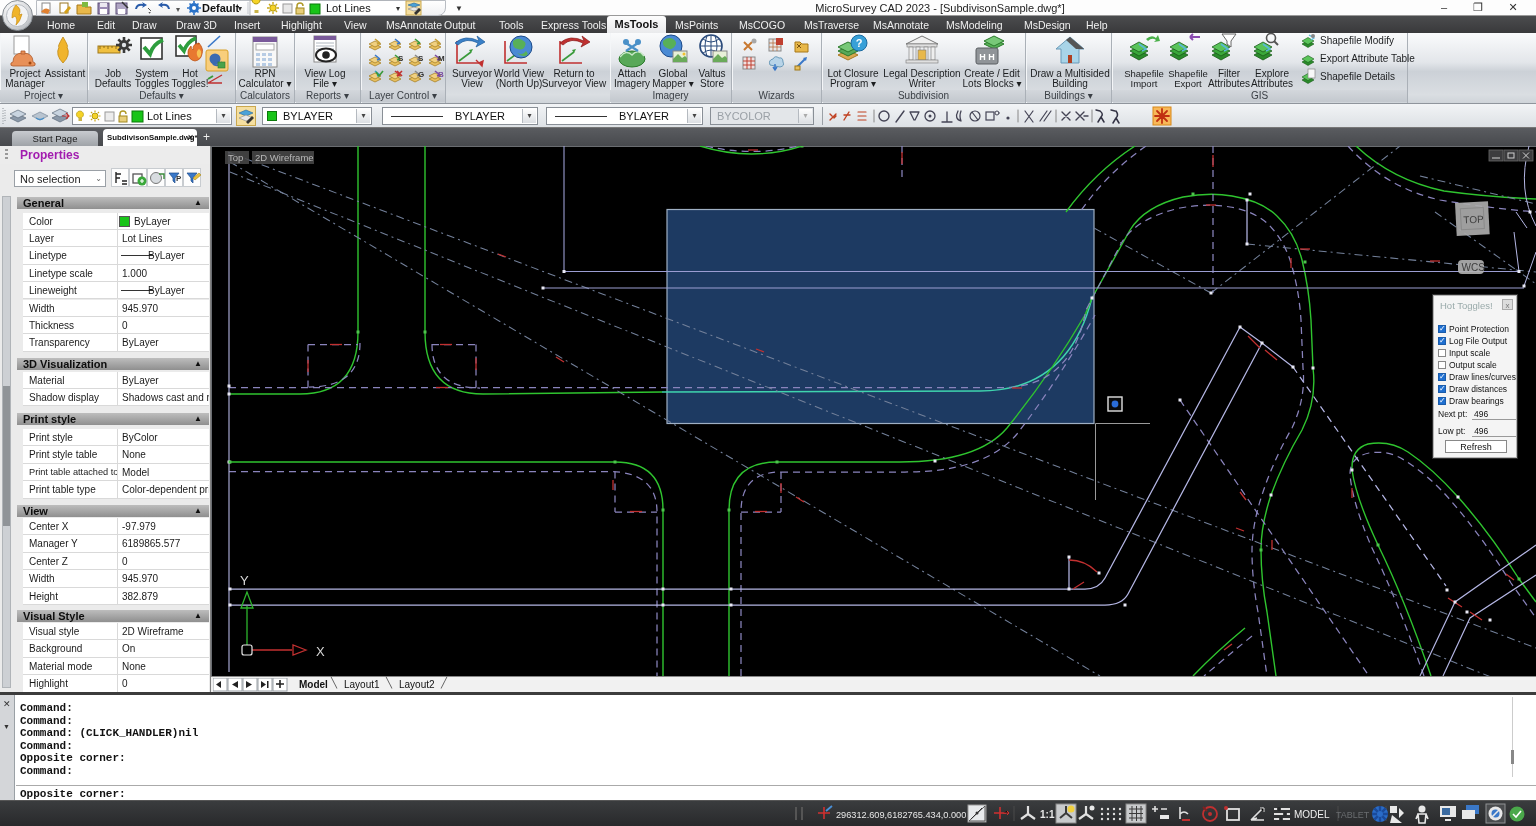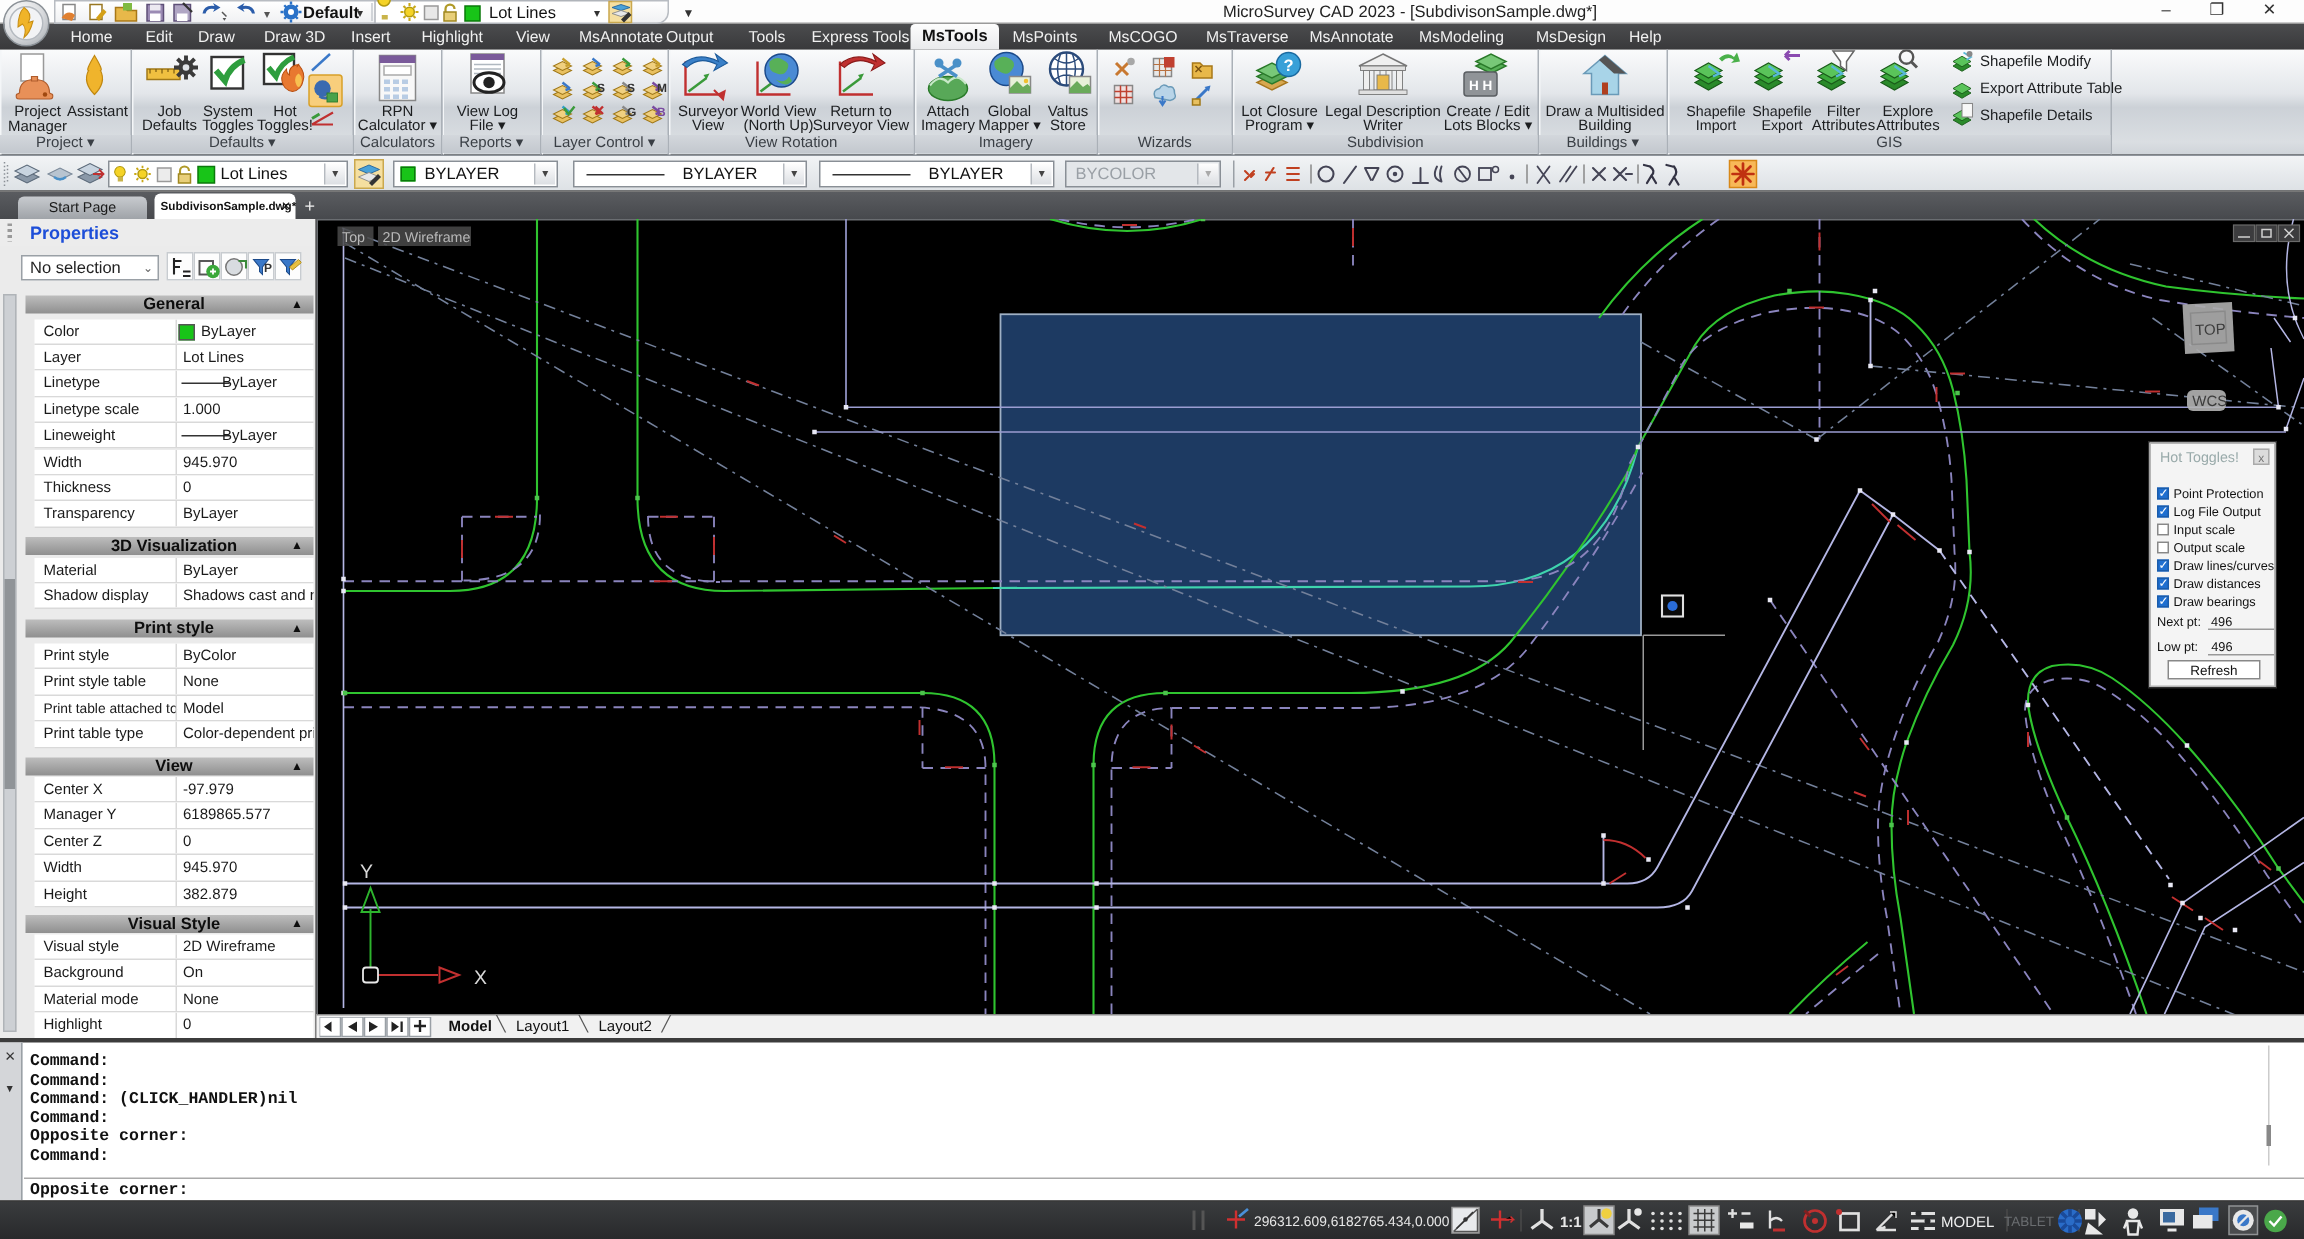--- a/index.html
+++ b/index.html
@@ -31,22 +31,22 @@
   #tabbar { position:absolute; left:0; top:128px; width:1536px; height:18px; background:linear-gradient(#5a5c60,#47494d); }
   #tab-start { position:absolute; left:12px; top:3px; width:86px; height:15px; background:linear-gradient(#c8cbcf,#9fa3a8); border-radius:4px 4px 0 0; font-size:9.5px; color:#1a1a1a; text-align:center; line-height:15px; }
   #tab-dwg { position:absolute; left:103px; top:1px; width:94px; height:17px; background:#fff; border-radius:4px 4px 0 0; font-size:7.8px; font-weight:bold; color:#111; line-height:17px; padding-left:4px; }
 
   
   #props { position:absolute; left:0; top:146px; width:211px; height:546px; background:#ebebeb; border-right:1px solid #808080; overflow:hidden; }
   #canvas-wrap { position:absolute; left:211px; top:146px; width:1325px; height:530px; background:#000; }
   #modelstrip { position:absolute; left:211px; top:676px; width:1325px; height:16px; background:#f1f1f1; border-top:1px solid #888; font-size:10px; color:#111; }
 
   
-  #props-title { position:absolute; left:0; top:0; width:211px; height:18px; background:#ececec; font-size:12px; font-weight:bold; color:#1d4ed8; padding-left:20px; line-height:18px; }
-  .pgrid-sec { position:absolute; left:17px; width:192px; height:12px; background:linear-gradient(#bdbdbd,#8f8f8f); font-size:11px; font-weight:bold; color:#0d0d0d; padding-left:6px; line-height:12px;text-align:center; }
+  #props-title { position:absolute; left:0; top:0; width:211px; height:18px; background:#ececec; font-size:12px; font-weight:bold; color:#a21caf; padding-left:20px; line-height:18px; }
+  .pgrid-sec { position:absolute; left:17px; width:192px; height:12px; background:linear-gradient(#bdbdbd,#8f8f8f); font-size:11px; font-weight:bold; color:#0d0d0d; padding-left:6px; line-height:12px; }
   .prow { position:absolute; left:23px; width:186px; height:17.4px; background:#fff; border-bottom:1px solid #d9d9d9; font-size:10.5px; color:#1a1a1a; overflow:hidden; }
   .prow span { white-space:nowrap; }
   .prow .pl { position:absolute; left:6px; top:3px; font-size:10px; }
   .prow .pv { position:absolute; left:99px; top:3px; font-size:10px; }
   .prow::after { content:""; position:absolute; left:94px; top:0; bottom:0; width:1px; background:#d9d9d9; }
 
   
   #cmd { position:absolute; left:0; top:692px; width:1536px; height:108px; background:#fff; border-top:3px solid #3c3c3c; }
   #cmd-gutter { position:absolute; left:0; top:0; width:15px; height:105px; background:#d4d6d9; border-right:1px solid #9aa0a5; }
   #cmd-text { position:absolute; left:20px; top:7px; font-family:"Liberation Mono",monospace; font-size:11px; font-weight:bold; color:#111; line-height:12.5px; white-space:pre; }
@@ -156,23 +156,20 @@
       <div class="rlabel">Defaults ▾</div>
     </div>
   <div class="rgroup" style="left:236px;width:59px;">
       <div class="rlabel">Calculators</div>
     </div>
   <div class="rgroup" style="left:295px;width:66px;">
       <div class="rlabel">Reports ▾</div>
     </div>
   <div class="rgroup" style="left:361px;width:85px;">
       <div class="rlabel">Layer Control ▾</div>
-    </div>
-  <div class="rgroup" style="left:446px;width:164px;">
-      <div class="rlabel">View Rotation</div>
     </div>
   <div class="rgroup" style="left:610px;width:122px;">
       <div class="rlabel">Imagery</div>
     </div>
   <div class="rgroup" style="left:732px;width:90px;">
       <div class="rlabel">Wizards</div>
     </div>
   <div class="rgroup" style="left:822px;width:204px;">
       <div class="rlabel">Subdivision</div>
     </div>

